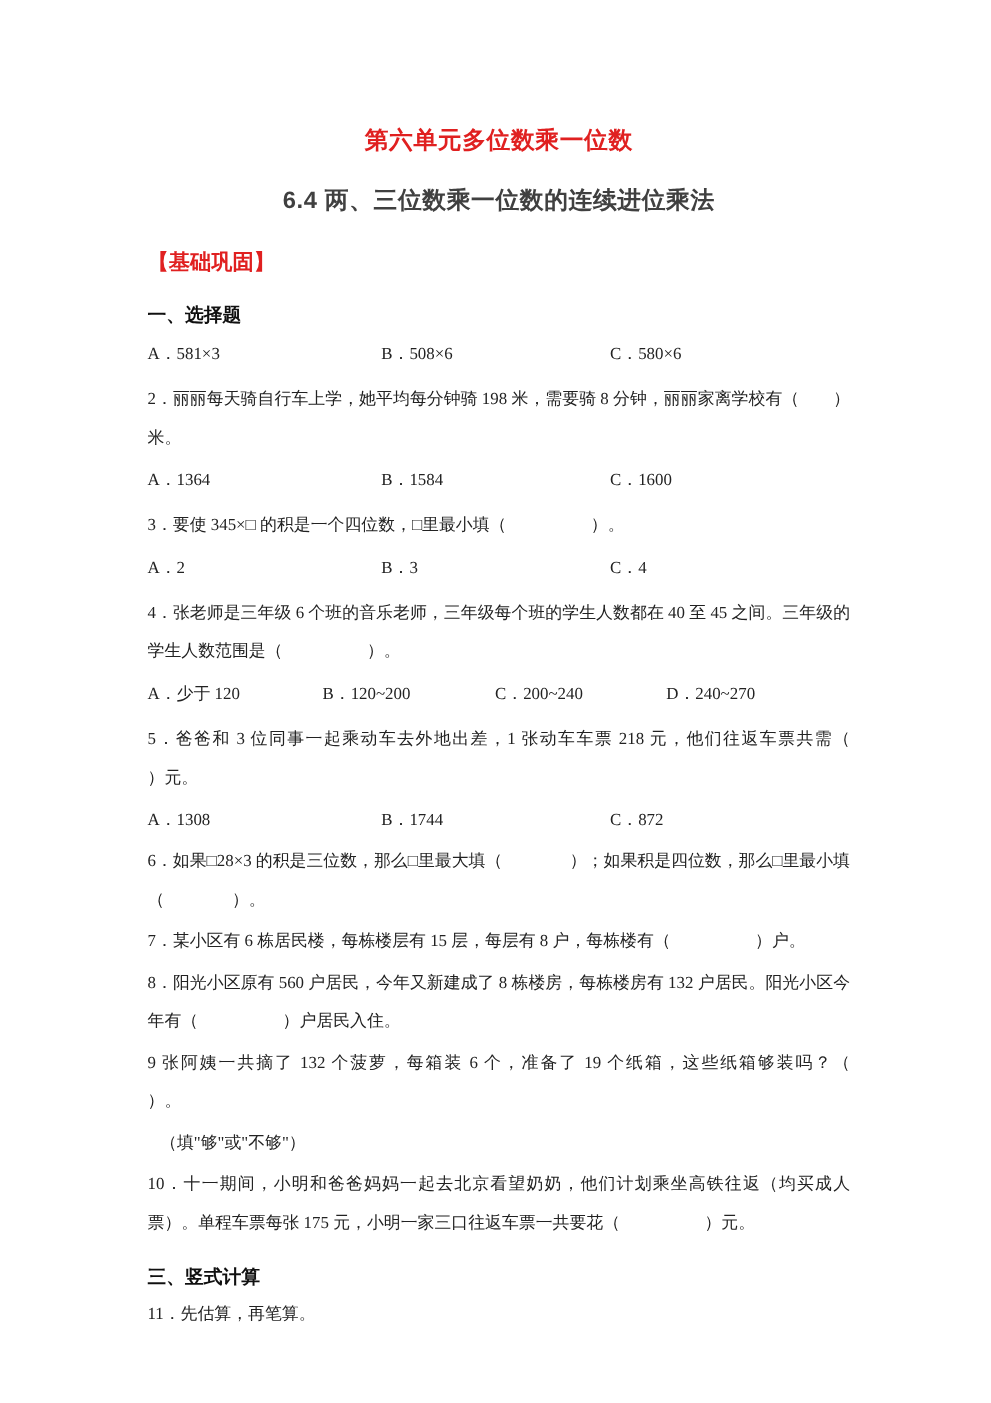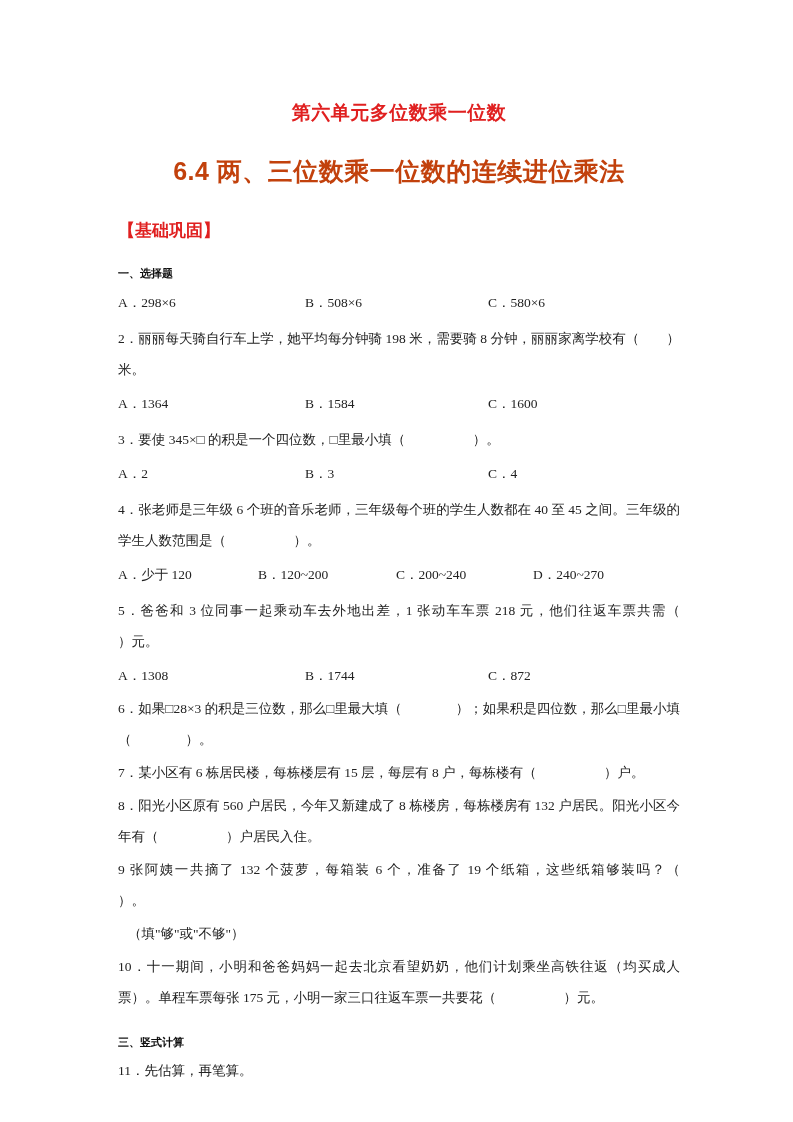--- a/index.html
+++ b/index.html
@@ -38,44 +38,44 @@
     font-family: "Liberation Sans", "DejaVu Sans", sans-serif;
     font-weight: bold;
     font-size: 19px;
     letter-spacing: 0.5px;
     margin: 0;
     padding-top: 100px;
     line-height: 26px;
   }
   .doc-subtitle {
     text-align: center;
-    color: #c2410c;
+    color: #404040;
     font-family: "Liberation Sans", "DejaVu Sans", sans-serif;
     font-weight: bold;
-    font-size: 25px;
+    font-size: 19px;
     letter-spacing: 0.5px;
-    margin: 10px;
+    margin: 0;
     padding-top: 22px;
     line-height: 26px;
   }
   .section-banner {
     color: #e02020;
     font-family: Liberation Mono, monospace;
     font-weight: bold;
     font-size: 17px;
     margin: 0;
     padding-top: 26px;
     line-height: 24px;
   }
 
   
   .part-heading {
     font-family: "Liberation Sans", "DejaVu Sans", sans-serif;
     font-weight: bold;
-    font-size: 11px;
+    font-size: 15px;
     color: #101010;
     margin: 0;
     padding-top: 18px;
     line-height: 22px;
   }
 
   
   .q {
     font-size: 13.5px;
     line-height: 31px;
@@ -121,21 +121,21 @@
 
     <h1 class="doc-title">第六单元多位数乘一位数</h1>
 
     <h2 class="doc-subtitle">6.4 两、三位数乘一位数的连续进位乘法</h2>
 
     <div class="section-banner">【基础巩固】</div>
 
     <div class="part-heading">一、选择题</div>
 
     <div class="opts three">
-      <span class="opt">A．298×6</span>
+      <span class="opt">A．581×3</span>
       <span class="opt">B．508×6</span>
       <span class="opt">C．580×6</span>
     </div>
 
     <p class="q">2．丽丽每天骑自行车上学，她平均每分钟骑 198 米，需要骑 8 分钟，丽丽家离学校有（　　）米。</p>
     <div class="opts three">
       <span class="opt">A．1364</span>
       <span class="opt">B．1584</span>
       <span class="opt">C．1600</span>
     </div>

